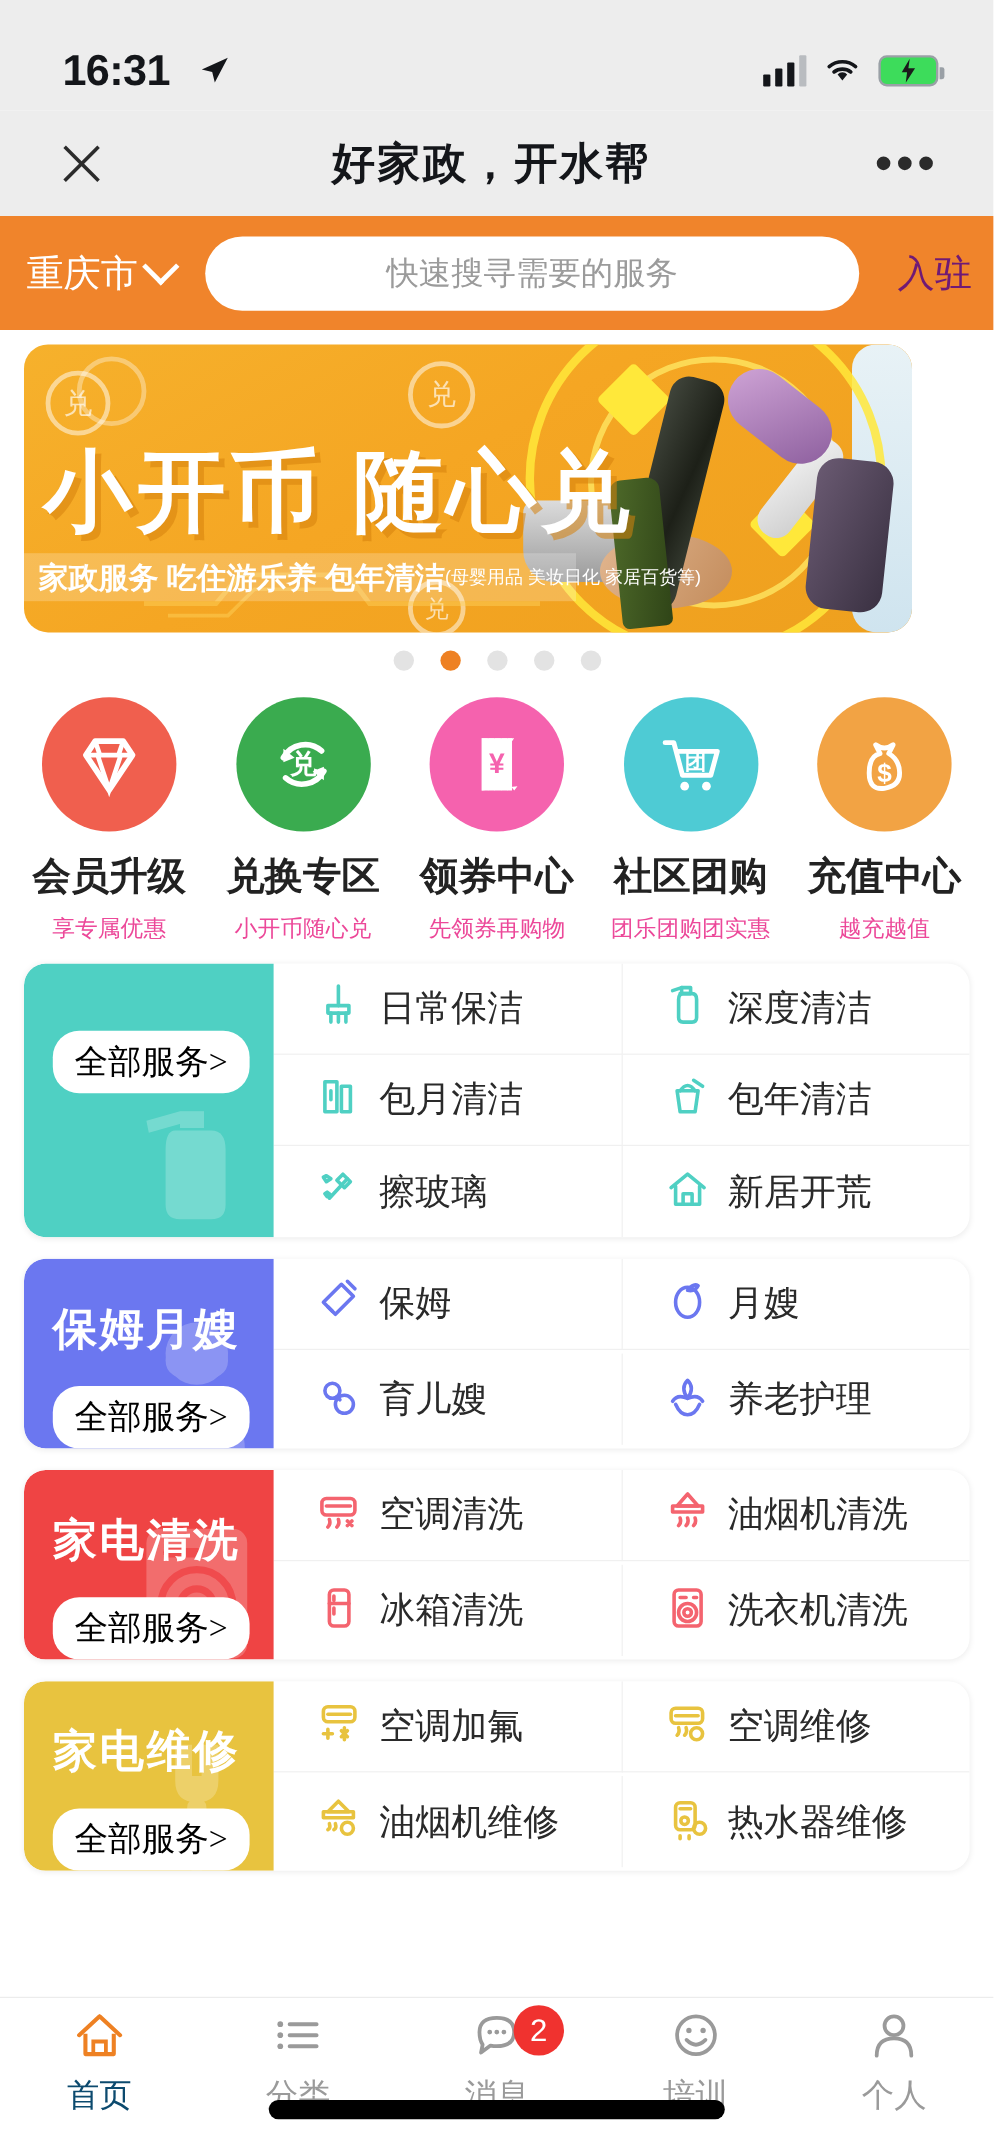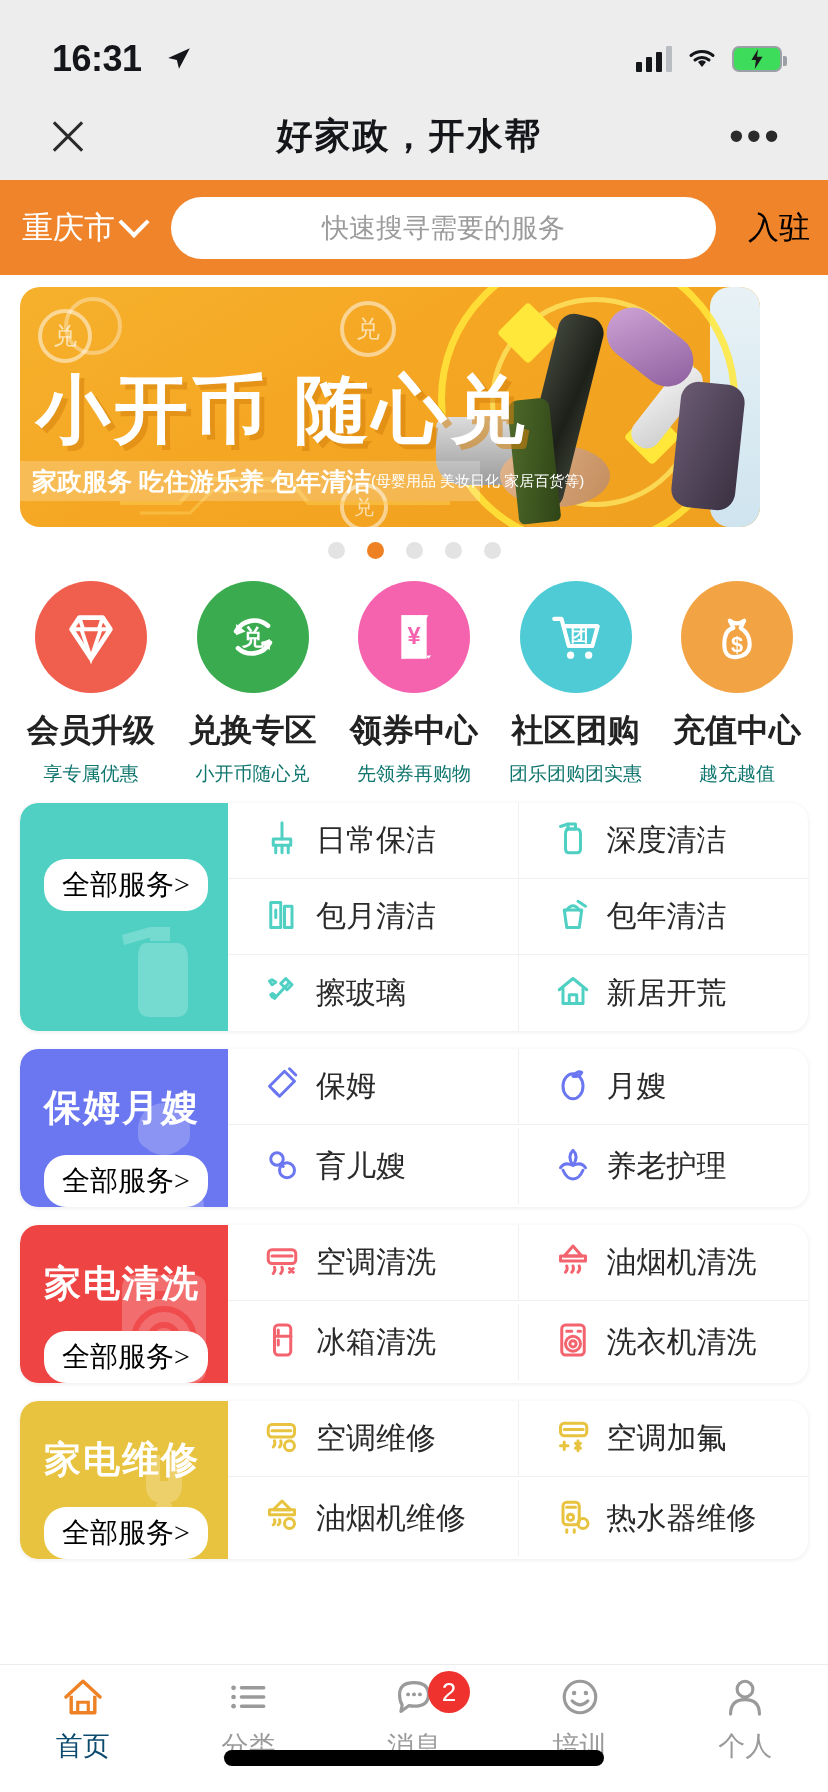--- a/index.html
+++ b/index.html
@@ -42,21 +42,21 @@
   .nav-more{font-size:42px; color:#2b2b2b; letter-spacing:3px; line-height:0.4; cursor:pointer;}
 
   
   .searchbar{height:95px; background:#F0842B; display:flex; align-items:center; padding:0 18px 0 22px; gap:26px;}
   .city{display:flex; align-items:center; gap:8px; color:#fff; font-size:31px; white-space:nowrap;}
   .chev{width:22px;height:22px;border-right:4px solid #fff;border-bottom:4px solid #fff;
       transform:rotate(45deg) translate(-4px,-4px);}
   .searchbox{flex:1; height:62px; background:#fff; border-radius:31px; display:flex;
      align-items:center; justify-content:center; padding:0 20px;}
   .searchbox span{font-size:27px; color:#9b9b9b;}
-  .enter{color:#000000; font-size:31px; white-space:nowrap; padding-left:6px;}
+  .enter{color:#701a75; font-size:31px; white-space:nowrap; padding-left:6px;}
 
   
   .bannerwrap{padding:12px 0 0 0; background:#fff; position:relative; height:265px;}
   .banner{position:absolute; left:20px; top:12px; width:740px; height:240px;
      border-radius:20px; overflow:hidden;
      background:linear-gradient(150deg,#f6b12c 0%,#f5a623 45%,#eea01e 100%);}
   .banner .peek{position:absolute; right:-60px; top:0; width:110px; height:240px;
      background:linear-gradient(180deg,#e8f2f6 0%,#cfe4ef 100%); border-radius:20px;}
   .coin{position:absolute; border:4px solid rgba(255,255,255,.5); border-radius:50%;
      color:rgba(255,255,255,.65); display:flex; align-items:center; justify-content:center;}
@@ -99,21 +99,21 @@
   .dots{display:flex; justify-content:center; gap:22px; margin-top:2px;}
   .dot{width:17px; height:17px; border-radius:50%; background:#e3e3e3;}
   .dot.on{background:#ee8123;}
 
   
   .quick{display:flex; padding:22px 16px 0; justify-content:space-between;}
   .qi{width:150px; display:flex; flex-direction:column; align-items:center; cursor:pointer;}
   .qi .circ{width:112px; height:112px; border-radius:50%; display:flex;
      align-items:center; justify-content:center; position:relative;}
   .qi .lbl{margin-top:16px; font-size:32px; color:#222; font-weight:600; white-space:nowrap;}
-  .qi .sub{margin-top:8px; font-size:19px; color:#0f766e; white-space:nowrap;}
+  .qi .sub{margin-top:8px; font-size:19px; color:#ec4899; white-space:nowrap;}
 
   
   .cards{padding:16px 20px 0;}
   .card{display:flex; background:#fff; border-radius:18px; margin-bottom:18px;
      box-shadow:0 1px 5px rgba(0,0,0,.08); overflow:hidden;}
   .card-left{width:208px; flex:0 0 208px; position:relative; padding:34px 0 0 24px;
      border-radius:18px 0 0 18px; overflow:hidden;}
   .card-left h3{font-size:37px; color:#fff; font-weight:800; letter-spacing:2px;
      position:relative; z-index:2;}
   .allbtn{margin-top:22px; display:inline-flex; align-items:center; justify-content:flex-start;
@@ -456,35 +456,35 @@
         <div class="card-left" style="background:#e8c33f"><h3>家电维修</h3><div class="allbtn">
             <span>全部服务&gt;</span>
           </div><div class="ghost"><svg viewBox="0 0 120 120" width="120" height="120">
               <path d="M42 14 v30 q0 18 18 18 t18-18 V14 h-14 v26 h-8 V14z" fill="#fff"></path>
               <rect x="52" y="58" width="16" height="62" rx="8" fill="#fff"></rect>
             </svg></div></div>
         <div class="card-right">
           <div class="srow">
             <div class="sitem">
               <span><svg viewBox="0 0 32 32" width="40" height="40">
+                  <rect x="6" y="5" width="21" height="10" rx="3" stroke="#e8c33f" stroke-width="2.4" fill="none" stroke-linecap="round" stroke-linejoin="round"></rect>
+                  <path d="M9 10 h15" stroke="#e8c33f" stroke-width="2.4" fill="none" stroke-linecap="round" stroke-linejoin="round"></path>
+                  <path d="M9 20 v6 M6 23 h6" stroke="#e8c33f" stroke-width="2.4" fill="none" stroke-linecap="round" stroke-linejoin="round"></path>
+                  <path d="M18 21 l4 4 M22 21 l-4 4 M20 19 v8" stroke="#e8c33f" stroke-width="2.4" fill="none" stroke-linecap="round" stroke-linejoin="round"></path>
+                </svg></span>
+              <span class="nm">空调加氟</span>
+            </div>
+            <div class="sitem">
+              <span><svg viewBox="0 0 32 32" width="40" height="40">
                   <rect x="5" y="6" width="21" height="10" rx="3" stroke="#e8c33f" stroke-width="2.4" fill="none" stroke-linecap="round" stroke-linejoin="round"></rect>
                   <path d="M8 11 h15" stroke="#e8c33f" stroke-width="2.4" fill="none" stroke-linecap="round" stroke-linejoin="round"></path>
                   <path d="M10 19 q1 3-1 5 M15 19 q1 3-1 5" stroke="#e8c33f" stroke-width="2.4" fill="none" stroke-linecap="round" stroke-linejoin="round"></path>
                   <circle cx="22" cy="23" r="4" stroke="#e8c33f" stroke-width="2.4" fill="none" stroke-linecap="round" stroke-linejoin="round"></circle>
                 </svg></span>
               <span class="nm">空调维修</span>
-            </div>
-            <div class="sitem">
-              <span><svg viewBox="0 0 32 32" width="40" height="40">
-                  <rect x="6" y="5" width="21" height="10" rx="3" stroke="#e8c33f" stroke-width="2.4" fill="none" stroke-linecap="round" stroke-linejoin="round"></rect>
-                  <path d="M9 10 h15" stroke="#e8c33f" stroke-width="2.4" fill="none" stroke-linecap="round" stroke-linejoin="round"></path>
-                  <path d="M9 20 v6 M6 23 h6" stroke="#e8c33f" stroke-width="2.4" fill="none" stroke-linecap="round" stroke-linejoin="round"></path>
-                  <path d="M18 21 l4 4 M22 21 l-4 4 M20 19 v8" stroke="#e8c33f" stroke-width="2.4" fill="none" stroke-linecap="round" stroke-linejoin="round"></path>
-                </svg></span>
-              <span class="nm">空调加氟</span>
             </div>
           </div>
           <div class="srow">
             <div class="sitem">
               <span><svg viewBox="0 0 32 32" width="40" height="40">
                   <path d="M16 4 L9 11 h14z" stroke="#e8c33f" stroke-width="2.4" fill="none" stroke-linecap="round" stroke-linejoin="round"></path>
                   <path d="M6 11 h20 v4 H6z" stroke="#e8c33f" stroke-width="2.4" fill="none" stroke-linecap="round" stroke-linejoin="round"></path>
                   <path d="M10 19 q1 3-1 4 M14 19 q1 3-1 4" stroke="#e8c33f" stroke-width="2.4" fill="none" stroke-linecap="round" stroke-linejoin="round"></path>
                   <circle cx="22" cy="22" r="4" stroke="#e8c33f" stroke-width="2.4" fill="none" stroke-linecap="round" stroke-linejoin="round"></circle>
                 </svg></span>

